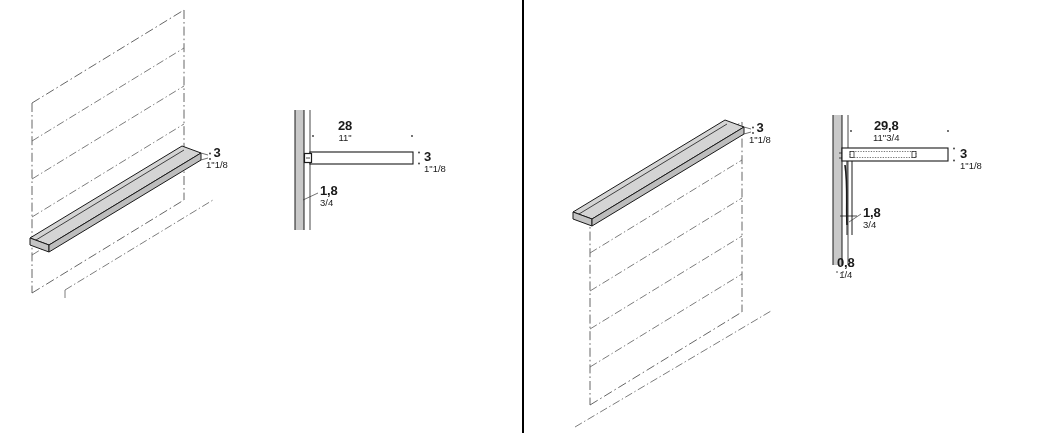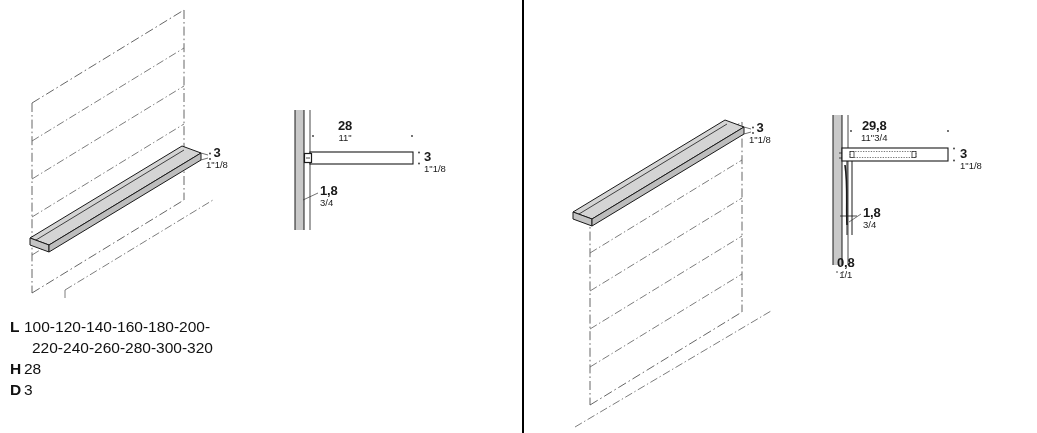--- a/index.html
+++ b/index.html
@@ -190,34 +190,20 @@
     <div class="dim left" style="left:424px; top:150px;">
       <span class="metric">3</span>
       <span class="imperial">1"1/8</span>
     </div>
 
     <div class="dim left" style="left:320px; top:184px;">
       <span class="metric">1,8</span>
       <span class="imperial">3/4</span>
     </div>
 
-    <div class="spec" id="spec-left">
-      <span class="spec-row">
-        <span class="spec-key">L</span><span class="spec-val">100-120-140-160-180-200-</span>
-      </span>
-      <span class="spec-cont">
-        <span class="spec-val">220-240-260-280-300-320</span>
-      </span>
-      <span class="spec-row">
-        <span class="spec-key">H</span><span class="spec-val">28</span>
-      </span>
-      <span class="spec-row">
-        <span class="spec-key">D</span><span class="spec-val">3</span>
-      </span>
-    </div>
   </div>
 
   <div class="divider"></div>
 
   <div class="panel" id="panel-right">
 
     <svg class="svg-layer" viewBox="0 0 514 433">
       <defs>
         <style>
           .rchain  { stroke:#555; stroke-width:0.9; fill:none;
@@ -297,35 +283,35 @@
         <circle cx="314" cy="272" r="0.8" fill="#333"></circle>
         <circle cx="320" cy="272" r="0.8" fill="#333"></circle>
       </g>
     </svg>
 
     <div class="dim center" style="left:226px; top:121px;">
       <span class="metric">3</span>
       <span class="imperial">1"1/8</span>
     </div>
 
-    <div class="dim center" style="left:338px; top:119px;">
+    <div class="dim center" style="left:350px; top:119px;">
       <span class="metric">29,8</span>
       <span class="imperial">11"3/4</span>
     </div>
 
     <div class="dim left" style="left:437px; top:147px;">
       <span class="metric">3</span>
       <span class="imperial">1"1/8</span>
     </div>
 
     <div class="dim left" style="left:340px; top:206px;">
       <span class="metric">1,8</span>
       <span class="imperial">3/4</span>
     </div>
 
     <div class="dim center" style="left:314px; top:256px;">
       <span class="metric">0,8</span>
-      <span class="imperial">1/1</span>
+      <span class="imperial">1/4</span>
     </div>
 
   </div>
 
 </div>
 
 </body></html>

